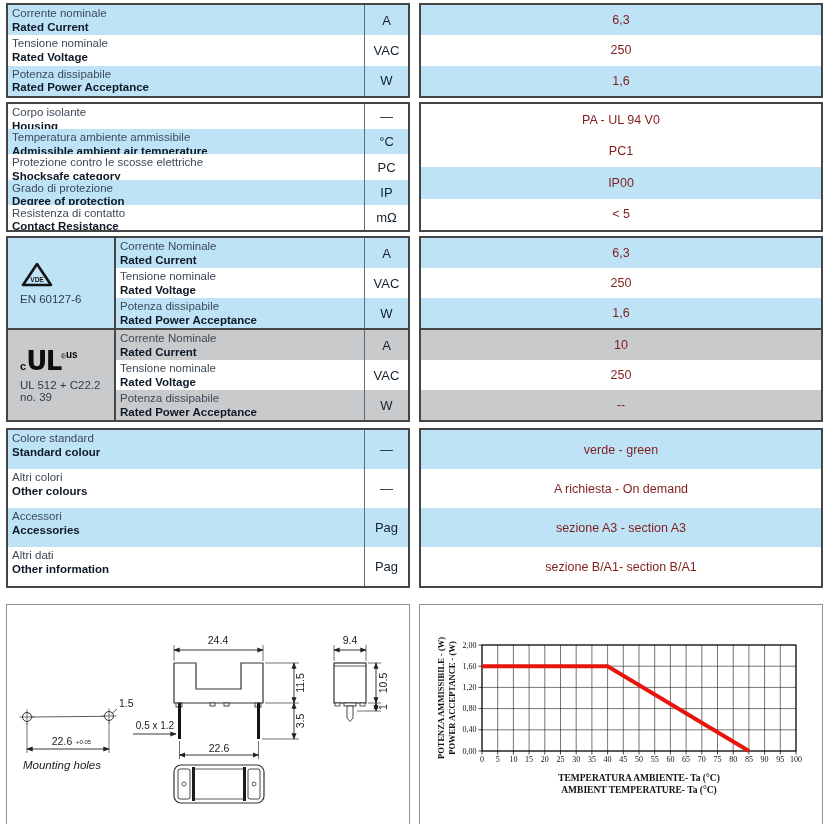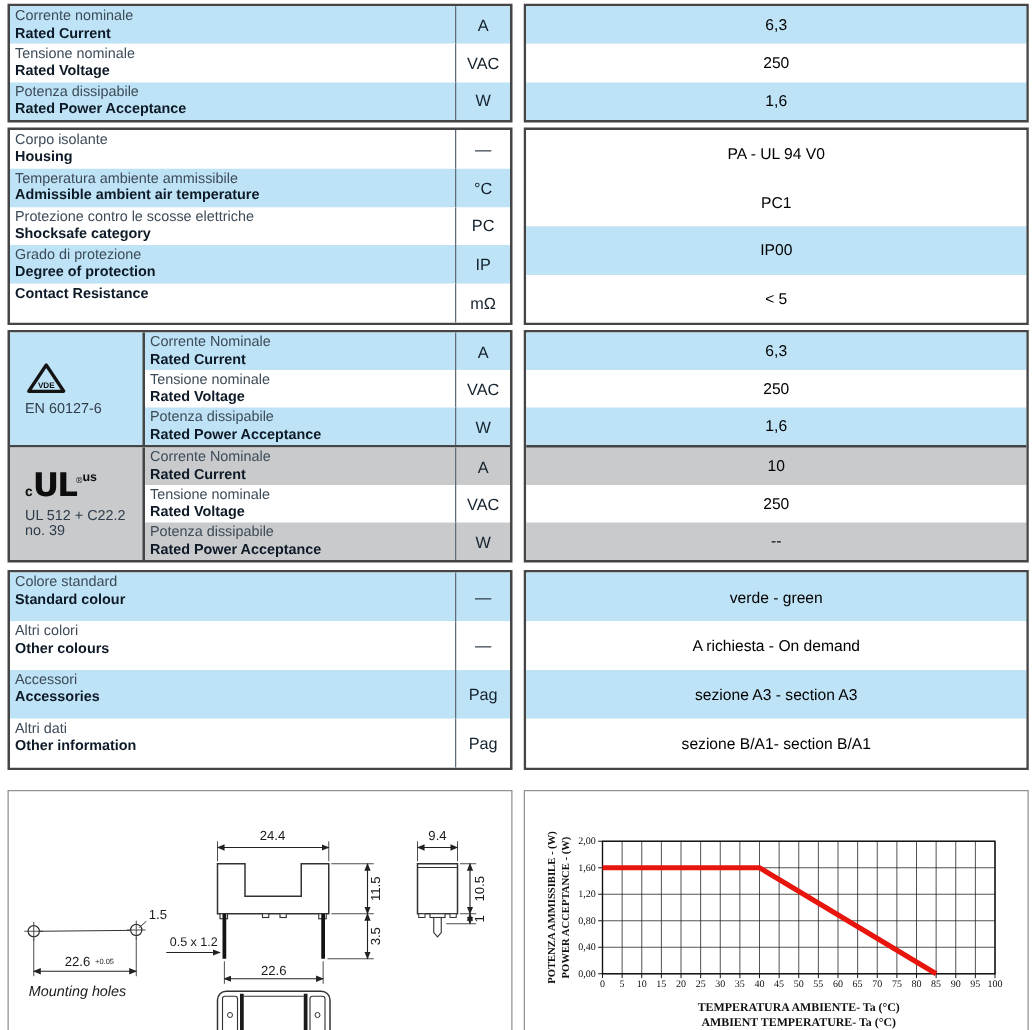--- a/index.html
+++ b/index.html
@@ -1,34 +1,34 @@
 <!DOCTYPE html>
 <html><head>
 <meta charset="utf-8">
 <style>
   html,body{margin:0;padding:0;background:#fff;}
   .page{width:828px;height:824px;background:#ffffff;padding-top:3px;box-sizing:border-box;
         font-family:"Liberation Sans",sans-serif;position:relative;overflow:hidden;}
   .band{display:flex;gap:9px;margin:0 5px 4px 6px;align-items:stretch;}
   #band-0{height:95px;}
-  #band-1{height:158px;}
+  #band-1{height:130px;}
   #band-2{height:186px;margin-bottom:6px;}
   #band-3{height:160px;margin-bottom:16px;}
   .spec-table{width:404px;box-sizing:border-box;border:2px solid #454545;display:flex;flex-direction:column;background:#fff;}
   .value-table{flex:1;box-sizing:border-box;border:2px solid #454545;display:flex;flex-direction:column;background:#fff;}
   .bg-blue{background:#bee3f6;}
   .bg-white{background:#ffffff;}
   .bg-gray{background:#c8cacc;}
   .spec-row{display:flex;flex:1;min-height:0;}
   .spec-desc{flex:1;padding:2px 2px 0 4px;overflow:hidden;}
   .it{font-size:11.5px;color:#3d4a57;line-height:1.18;white-space:nowrap;}
   .en{font-size:11.5px;font-weight:bold;color:#0d1926;line-height:1.18;white-space:nowrap;}
   .spec-unit{width:43px;border-left:1px solid #5f6b76;display:flex;align-items:center;justify-content:center;
              font-size:13px;color:#14222e;flex:none;}
-  .value-row{flex:1;display:flex;align-items:center;justify-content:center;font-size:12.5px;color:#000000;}
+  .value-row{flex:1;display:flex;align-items:center;justify-content:center;font-size:12.5px;color:#7f1d1d;}
   .value-row.sep{border-top:2px solid #454545;}
   
   .cert-group{display:flex;flex:1;min-height:0;}
   .cert-group.g2{border-top:2px solid #454545;}
   .cert-cell{width:108px;flex:none;border-right:2px solid #454545;display:flex;flex-direction:column;
              justify-content:center;padding-left:12px;box-sizing:border-box;gap:5px;}
   .cert-rows{flex:1;display:flex;flex-direction:column;}
   .cert-label{font-size:11.5px;color:#2f3c49;}
   .ul-logo{display:flex;align-items:flex-end;color:#0d0d0d;line-height:1;}
   .ul-c{font-size:11px;font-weight:bold;margin-bottom:2px;}
@@ -101,20 +101,21 @@
         </div>
         <div class="spec-row bg-blue">
           <div class="spec-desc">
             <div class="it">Grado di protezione</div>
             <div class="en">Degree of protection</div>
           </div>
           <div class="spec-unit">IP</div>
         </div>
         <div class="spec-row bg-white">
           <div class="spec-desc">
+            <div class="it">Resistenza di contatto</div>
             <div class="en">Contact Resistance</div>
           </div>
           <div class="spec-unit">mΩ</div>
         </div>
       </div>
       <div class="value-table">
         <div class="value-row bg-white">PA - UL 94 V0</div>
         <div class="value-row bg-white">PC1</div>
         <div class="value-row bg-blue">IP00</div>
         <div class="value-row bg-white">&lt; 5</div>

